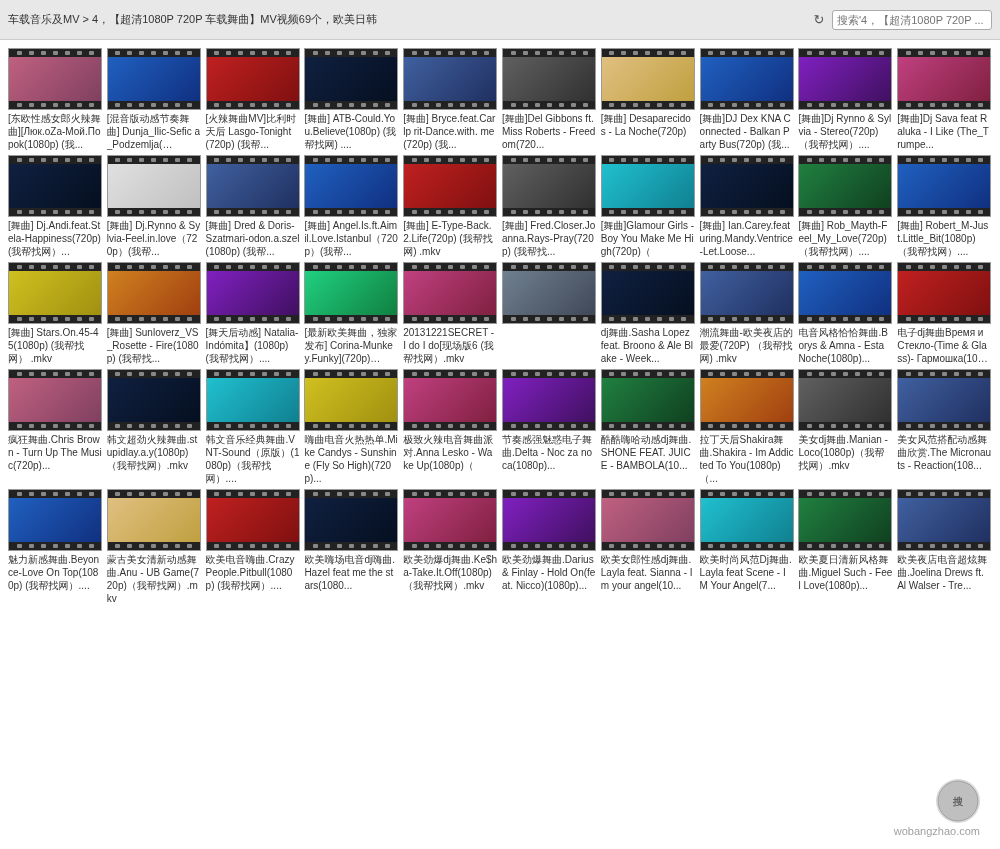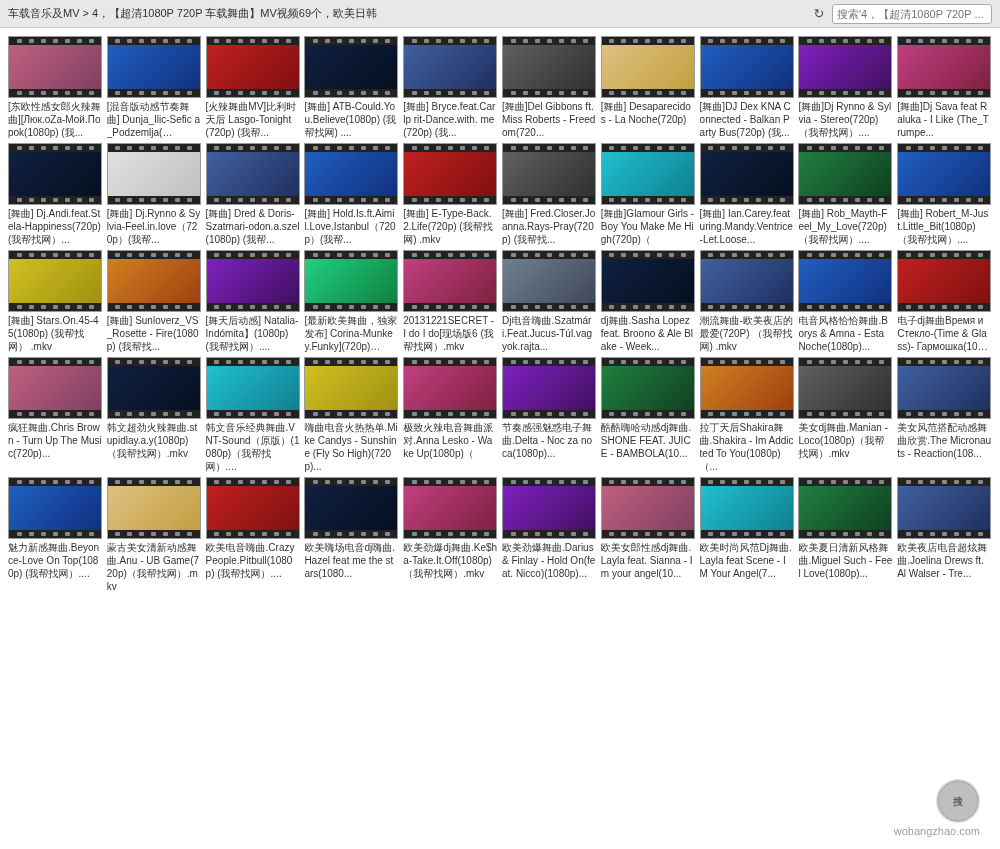--- a/index.html
+++ b/index.html
@@ -12,21 +12,21 @@
       height: 849px;
       overflow: hidden;
     }
 
     
     .title-bar {
       display: flex;
       align-items: center;
       background: #e8e8e8;
       border-bottom: 1px solid #ccc;
-      height: 28px;
+      height: 40px;
       padding: 0 8px;
       gap: 6px;
     }
     .title-bar-text {
       flex: 1;
       font-size: 11px;
       color: #333;
       white-space: nowrap;
       overflow: hidden;
       text-overflow: ellipsis;
@@ -602,21 +602,21 @@
       <div class="film-holes-bottom">
         <div class="film-hole"></div>
         <div class="film-hole"></div>
         <div class="film-hole"></div>
         <div class="film-hole"></div>
         <div class="film-hole"></div>
         <div class="film-hole"></div>
         <div class="film-hole"></div>
       </div>
     </div>
-    <div class="thumb-label">[舞曲] Hold.Is.ft.Aimil.Love.Istanbul（720p）(我帮...</div>
+    <div class="thumb-label">[舞曲] Angel.Is.ft.Aimil.Love.Istanbul（720p）(我帮...</div>
   </div>
       <div class="thumb-item">
     <div class="thumb-img">
       <div class="film-holes-top">
         <div class="film-hole"></div>
         <div class="film-hole"></div>
         <div class="film-hole"></div>
         <div class="film-hole"></div>
         <div class="film-hole"></div>
         <div class="film-hole"></div>
@@ -914,21 +914,20 @@
       <div class="film-holes-bottom">
         <div class="film-hole"></div>
         <div class="film-hole"></div>
         <div class="film-hole"></div>
         <div class="film-hole"></div>
         <div class="film-hole"></div>
         <div class="film-hole"></div>
         <div class="film-hole"></div>
       </div>
     </div>
-    <div class="thumb-label">Dj电音嗨曲.Szatmári.Feat.Jucus-Túl.vagyok.rajta...</div>
   </div>
       <div class="thumb-item">
     <div class="thumb-img">
       <div class="film-holes-top">
         <div class="film-hole"></div>
         <div class="film-hole"></div>
         <div class="film-hole"></div>
         <div class="film-hole"></div>
         <div class="film-hole"></div>
         <div class="film-hole"></div>

